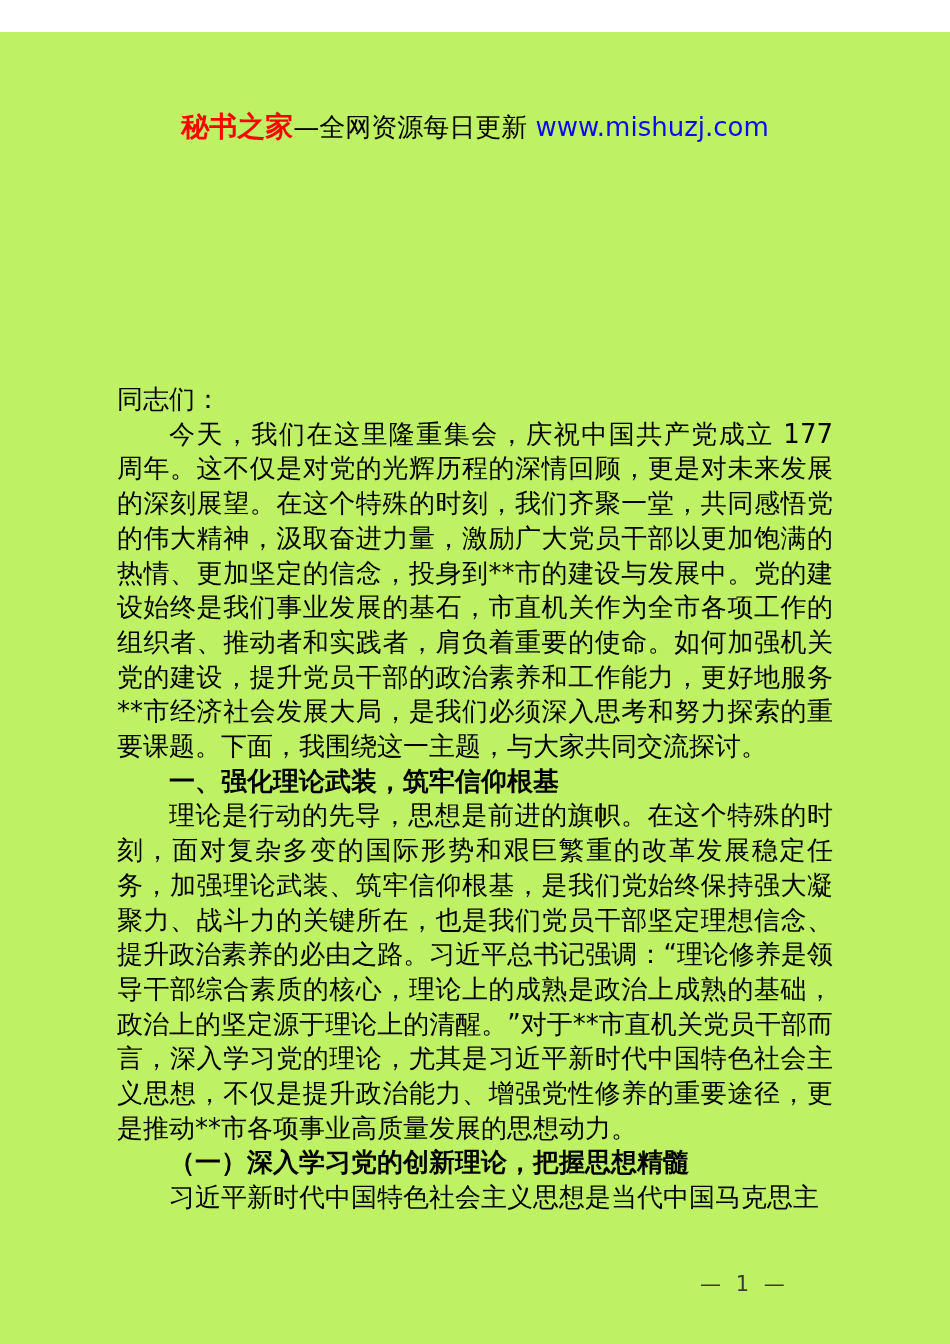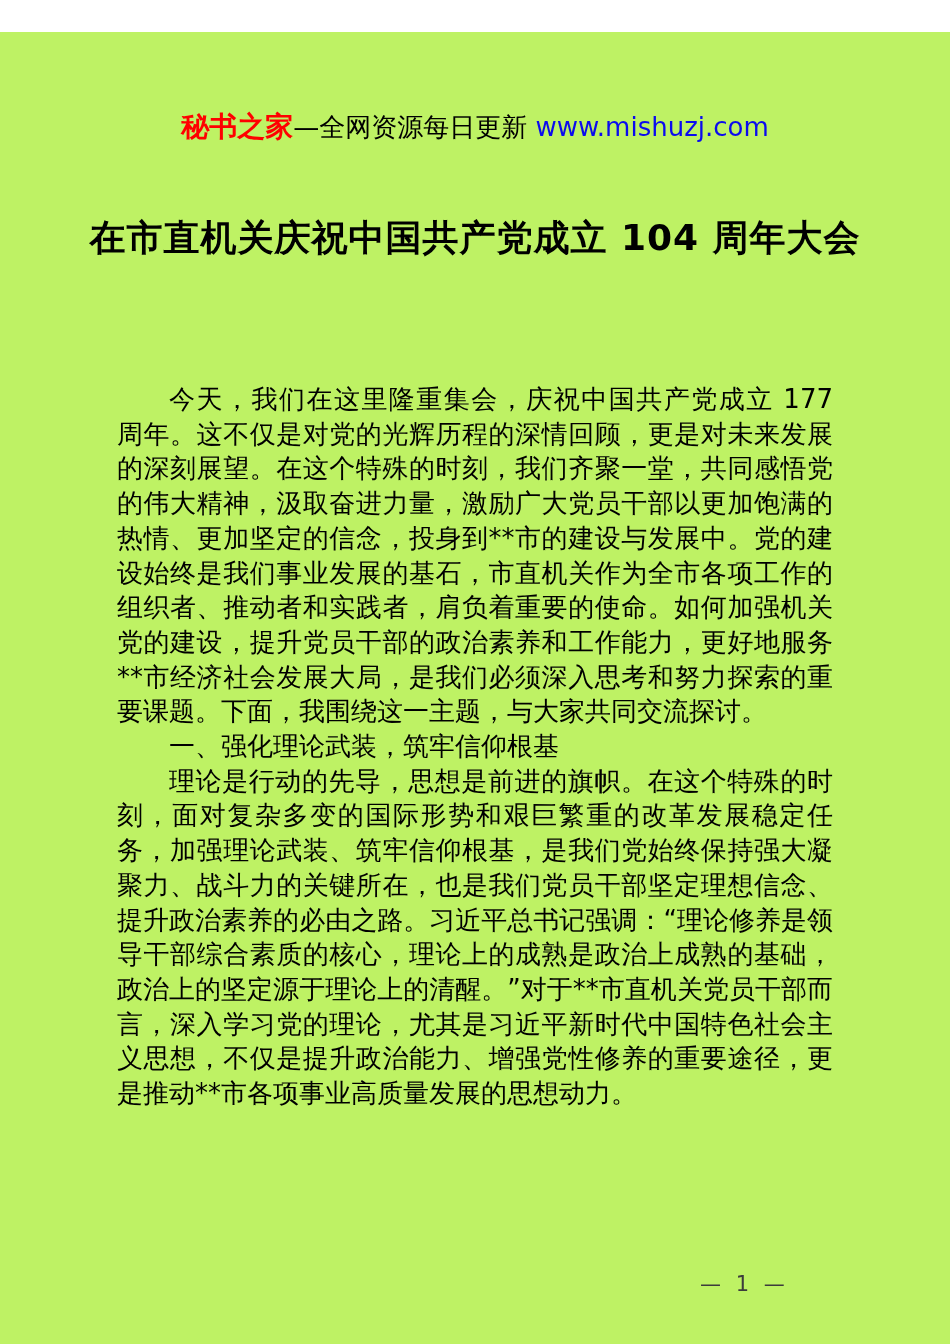--- a/index.html
+++ b/index.html
@@ -69,21 +69,21 @@
     margin: 0;
     padding: 0;
     text-indent: 2em;
   }
   .body-text p.salutation {
     text-indent: 0;
   }
   .body-text p.heading1,
   .body-text p.heading2 {
     text-indent: 2em;
-    font-weight: normal;
+    font-weight: bold;
   }
   
   .page-number {
     position: absolute;
     top: 1240px;
     left: 700px;
     font-size: 21px;
     letter-spacing: 4px;
     color: #3c3c3c;
     white-space: nowrap;
@@ -93,31 +93,33 @@
 <body>
 
 <div class="page">
 
   <div class="header-banner">
     <span class="site-name">秘书之家</span><span class="header-separator">—</span><span class="header-tagline">全网资源每日更新</span><span>&nbsp;</span><a class="site-url" href="#">www.mishuzj.com</a>
   </div>
 
   <div class="title-block">
 
-      <span class="title-line">在市直机关庆祝中国共产党成立 104 周年大会</span>
 
     </div>
 
   <div class="body-text">
 
+      <p class="salutation">同志们：</p>
 
       <p class="body">今天，我们在这里隆重集会，庆祝中国共产党成立 177 周年。这不仅是对党的光辉历程的深情回顾，更是对未来发展的深刻展望。在这个特殊的时刻，我们齐聚一堂，共同感悟党的伟大精神，汲取奋进力量，激励广大党员干部以更加饱满的热情、更加坚定的信念，投身到**市的建设与发展中。党的建设始终是我们事业发展的基石，市直机关作为全市各项工作的组织者、推动者和实践者，肩负着重要的使命。如何加强机关党的建设，提升党员干部的政治素养和工作能力，更好地服务**市经济社会发展大局，是我们必须深入思考和努力探索的重要课题。下面，我围绕这一主题，与大家共同交流探讨。</p>
 
       <p class="heading1">一、强化理论武装，筑牢信仰根基</p>
 
       <p class="body">理论是行动的先导，思想是前进的旗帜。在这个特殊的时刻，面对复杂多变的国际形势和艰巨繁重的改革发展稳定任务，加强理论武装、筑牢信仰根基，是我们党始终保持强大凝聚力、战斗力的关键所在，也是我们党员干部坚定理想信念、提升政治素养的必由之路。习近平总书记强调：“理论修养是领导干部综合素质的核心，理论上的成熟是政治上成熟的基础，政治上的坚定源于理论上的清醒。”对于**市直机关党员干部而言，深入学习党的理论，尤其是习近平新时代中国特色社会主义思想，不仅是提升政治能力、增强党性修养的重要途径，更是推动**市各项事业高质量发展的思想动力。</p>
 
+      <p class="heading2">（一）深入学习党的创新理论，把握思想精髓</p>
 
+      <p class="body">习近平新时代中国特色社会主义思想是当代中国马克思主</p>
     </div>
 
   <div class="page-number">— 1 —</div>
 
 </div>
 
 </body></html>

